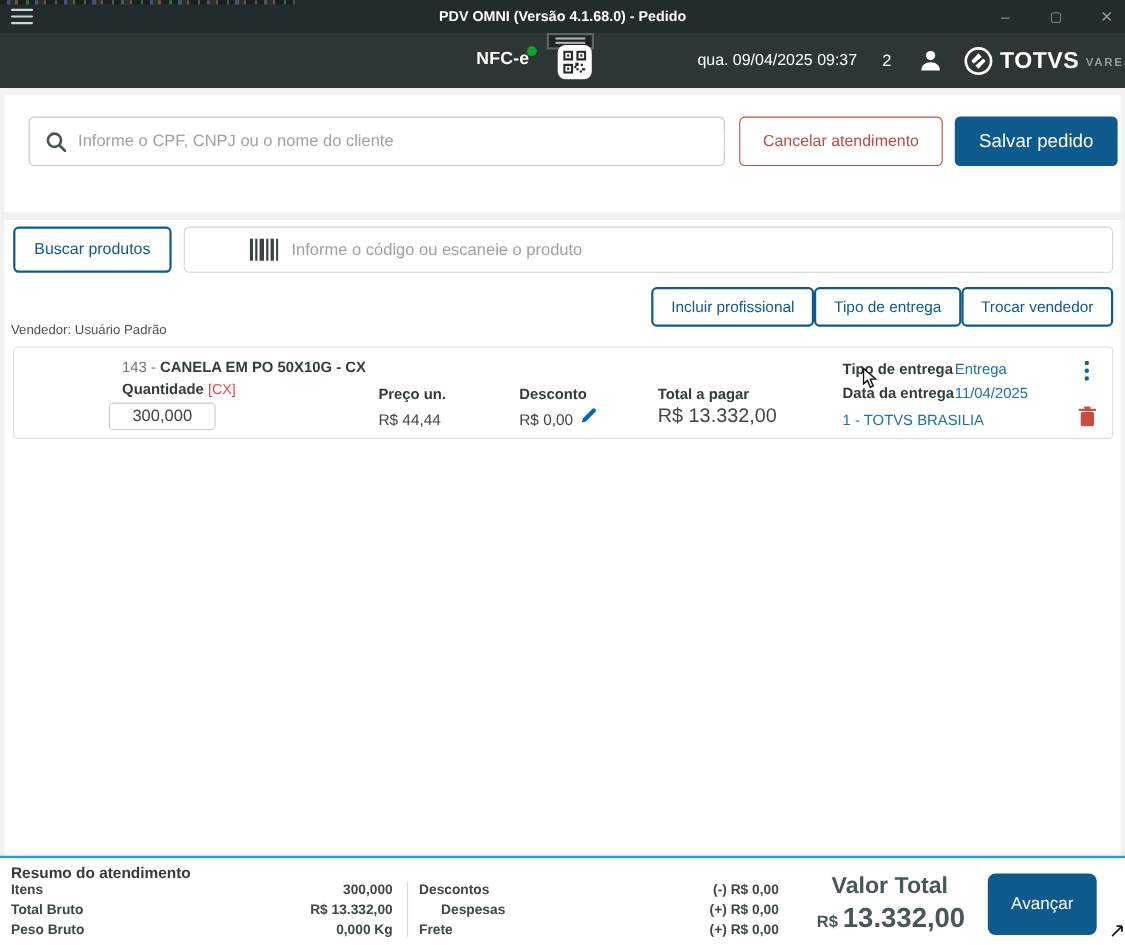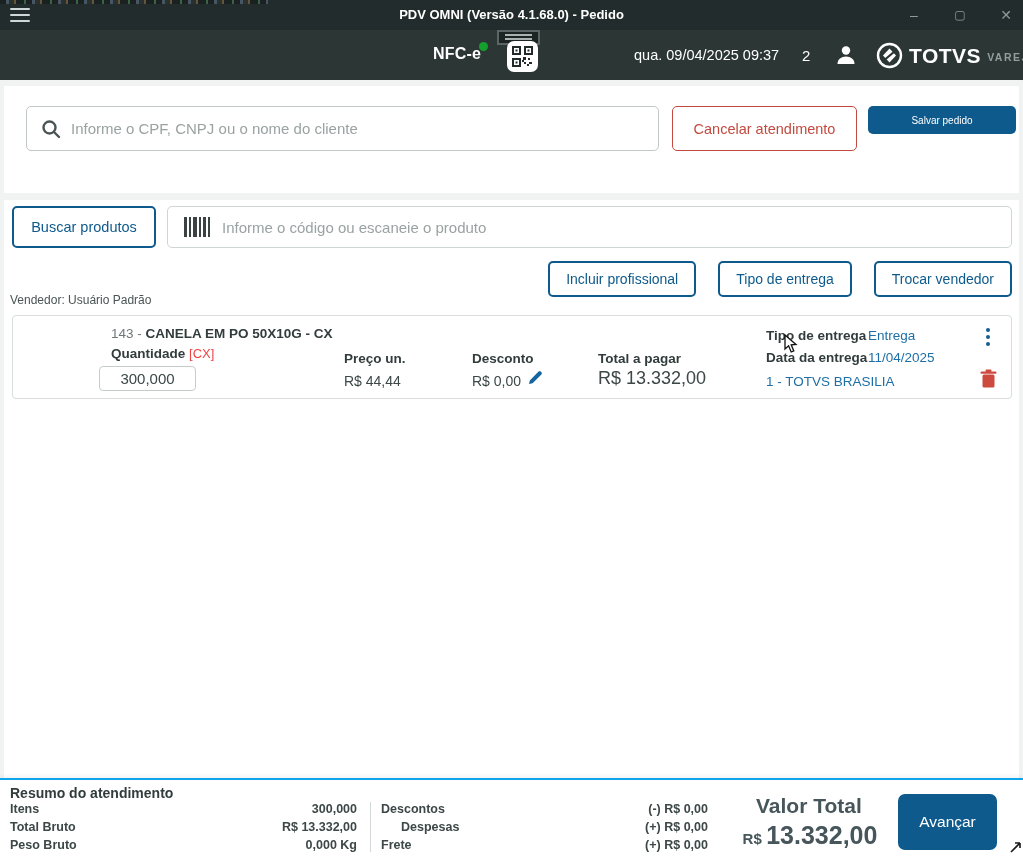--- a/index.html
+++ b/index.html
@@ -40,32 +40,32 @@
 
   
   .client-search { position:absolute; left:22px; top:20px; width:633px; height:45px; border:1px solid #c2c8c8;
     border-radius:5px; display:flex; align-items:center; background:#fff; }
   .client-search svg { margin:0 10px 0 14px; flex:none; }
   .client-search input { border:none; outline:none; flex:1; font-size:15px; color:#333; font-family:inherit; }
   .client-search input::placeholder { color:#9aa2a2; }
   .btn { display:flex; align-items:center; justify-content:center; border-radius:5px; cursor:pointer; font-family:inherit; }
   .btn-cancel { position:absolute; left:668px; top:20px; width:185px; height:45px; background:#fff;
     border:1px solid #c24a3e; color:#c24a3e; font-size:14.5px; }
-  .btn-save { position:absolute; left:864px; top:20px; width:148px; height:28px; background:#0e5a8c;
-    border:none; color:#fff; font-size:10px; }
+  .btn-save { position:absolute; left:864px; top:20px; width:148px; height:45px; background:#0e5a8c;
+    border:none; color:#fff; font-size:17px; }
 
   
   .btn-outline { background:#fff; border:2px solid #0e5a8c; color:#0e5a8c; }
   .btn-search-products { position:absolute; left:8px; top:6px; width:144px; height:42px; font-size:14.5px; }
   .barcode-box { position:absolute; left:163px; top:6px; width:845px; height:42px; border:1px solid #d0d5d5;
-    border-radius:5px; display:flex; align-items:center; background:#fff; }
+    border-radius:5px; display:flex; align-items:center; background:#fff;padding-left:43px; }
   .barcode-box svg { margin:0 12px 0 16px; flex:none; }
   .barcode-box input { border:none; outline:none; flex:1; font-size:15px; color:#333; font-family:inherit; }
   .barcode-box input::placeholder { color:#9aa2a2; }
-  .row-actions { position:absolute; top:61px; right:7px; display:flex; gap:22px; }
+  .row-actions { position:absolute; top:61px; right:7px; display:flex; gap:0; }
   .row-actions .btn { height:36px; font-size:14px; padding:0 16px; }
   .seller-label { position:absolute; left:6px; top:93px; font-size:12px; color:#4a5454; }
 
   
   .product-card { position:absolute; left:8px; top:115px; width:1000px; height:84px; border:1px solid #d9dddd;
     border-radius:4px; background:#fff; }
   .p-title { position:absolute; left:98px; top:10px; font-size:13.5px; }
   .p-code { color:#6f7878;text-align:center; }
   .p-name { color:#323c3c; font-weight:bold; }
   .p-qty-label { position:absolute; left:98px; top:30px; font-size:13.5px; font-weight:bold; color:#323c3c; }

